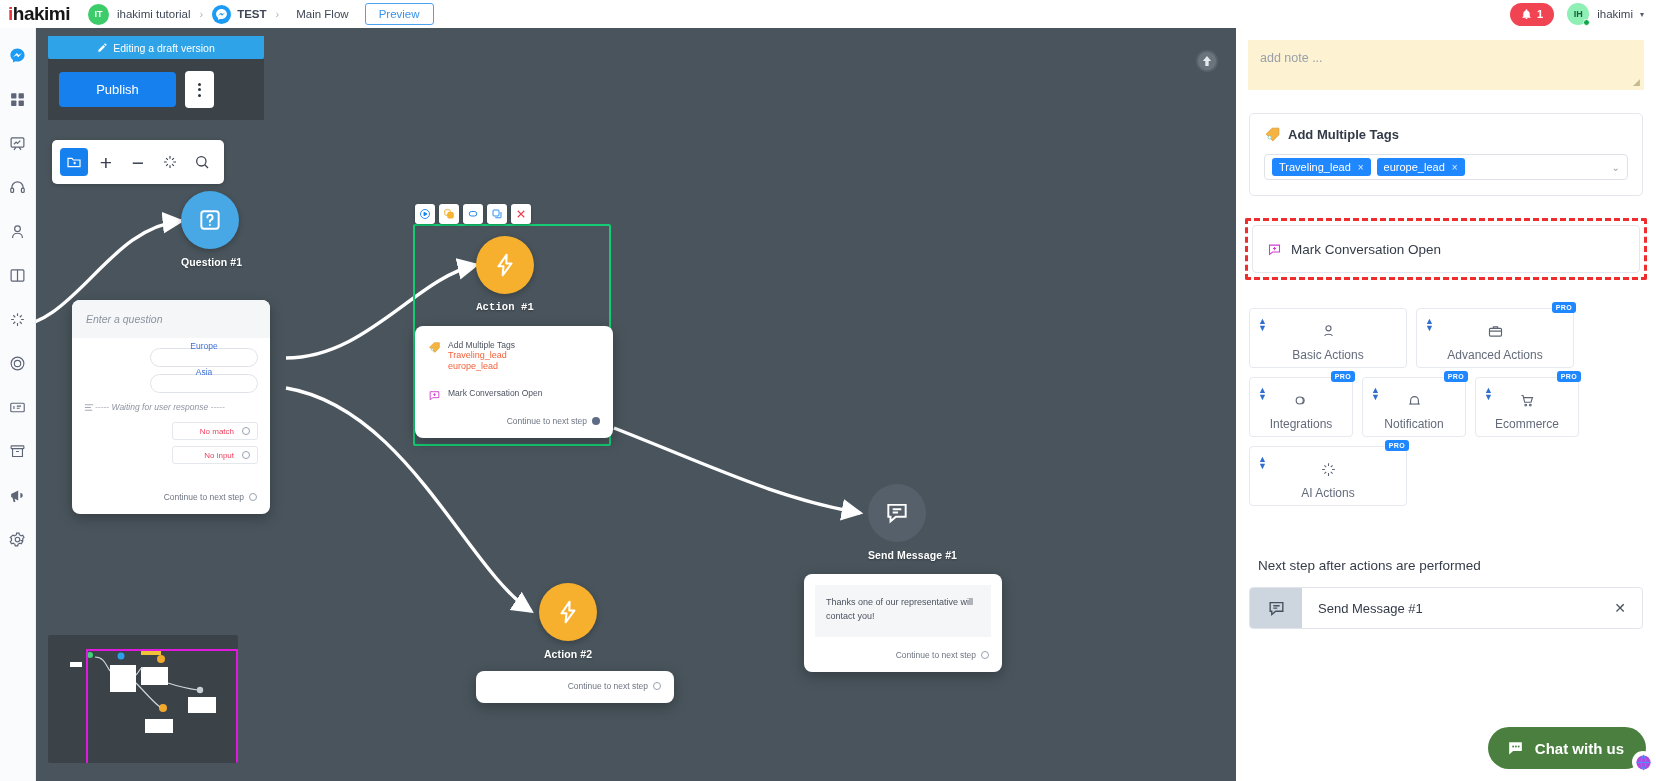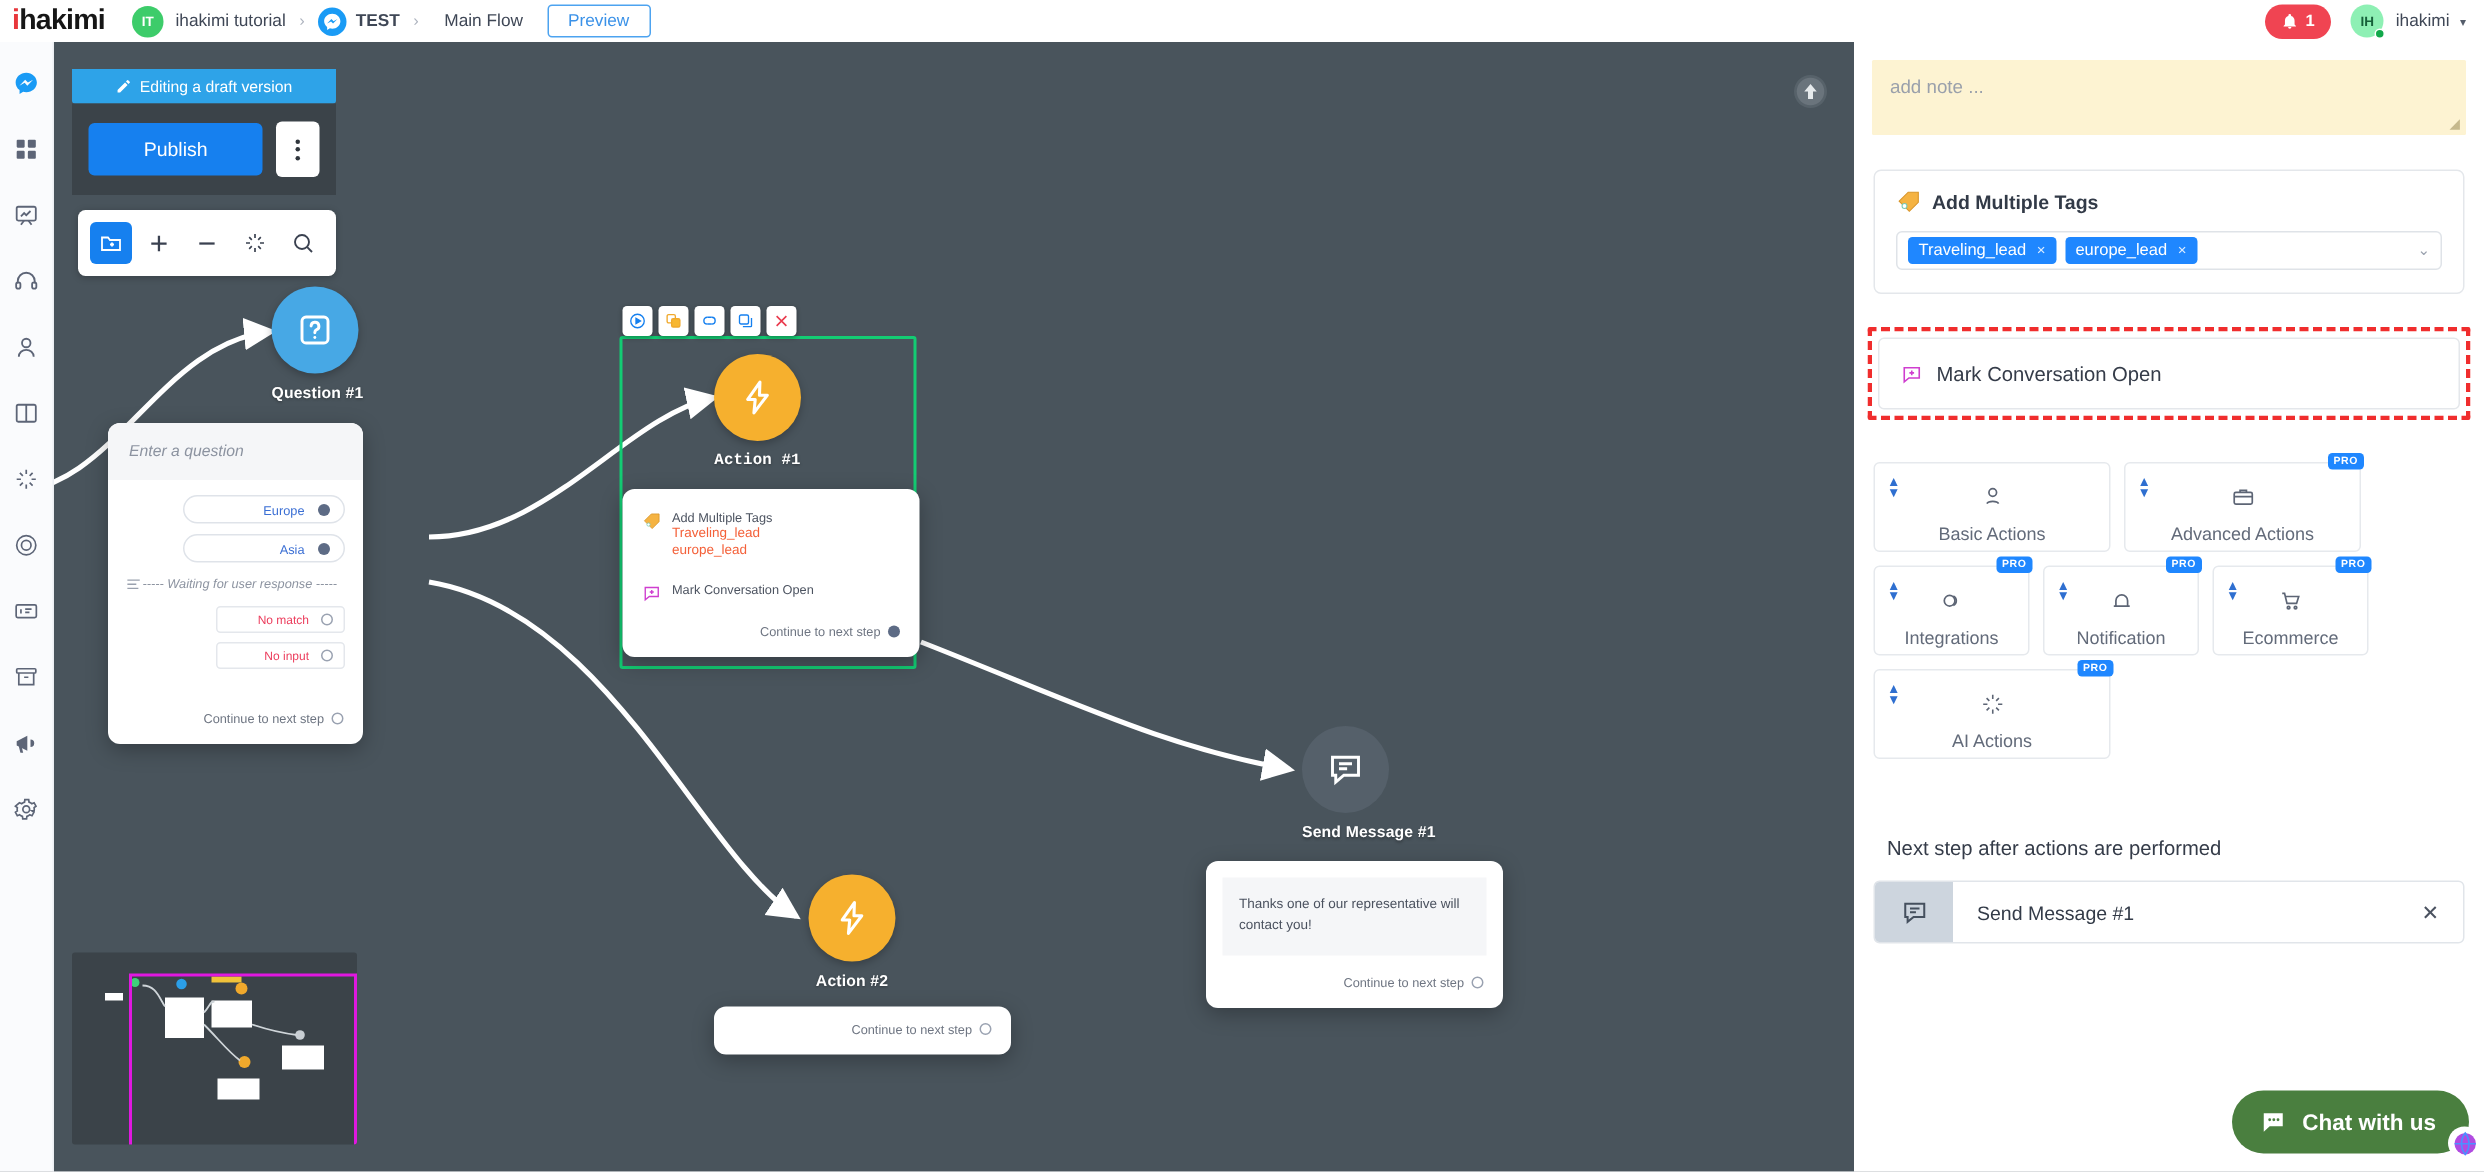--- a/index.html
+++ b/index.html
@@ -71,21 +71,21 @@
   .rail-item.msgr { color: #1a9bf5; }
 
   
   .canvas {
     position: absolute; top: 28px; left: 36px; width: 1200px; height: 753px;
     background: #49545c; overflow: hidden;
   }
   .canvas-svg { position: absolute; top: 0; left: 0; width: 1200px; height: 753px; }
 
   
-  .edit-panel { position: absolute; top: 18px; left: 12px; width: 176px; z-index: 12; }
+  .edit-panel { position: absolute; top: 8px; left: 12px; width: 216px; z-index: 12; }
   .edit-bar {
     background: #2ea3e8; color: #fff; font-size: 10.5px; height: 23px;
     display: flex; align-items: center; justify-content: center; gap: 5px;
     border-radius: 0 0 2px 2px;
   }
   .edit-bar svg { width: 11px; height: 11px; }
   .pub-wrap {
     background: #3b4349; padding: 12px 11px; display: flex; gap: 9px; align-items: center;
   }
   .pub-btn {
@@ -136,21 +136,21 @@
   }
   .q-head {
     background: #f5f6f8; padding: 13px 14px; font-size: 10.5px;
     color: #8c93a0; font-style: italic;
   }
   .q-body { padding: 10px 12px 12px; }
   .opt {
     border: 1px solid #dfe3e9; border-radius: 14px; height: 19px;
     display: flex; align-items: center; justify-content: flex-end;
     padding: 6px 9px; margin: 0 0 7px auto; width: 108px; font-size: 8.5px;
-    color: #3b6fd4; gap: 9px;
+    color: #3b6fd4; gap: 9px; flex-direction: column;
   }
   .opt .knob { width: 8px; height: 8px; border-radius: 50%; background: #5d6b85; }
   .waiting {
     display: flex; align-items: center; gap: 0; font-size: 8.5px;
     color: #8d94a1; font-style: italic; margin: 9px 0 10px;
   }
   .waiting svg { width: 11px; height: 9px; flex: none; }
   .nomatch {
     border: 1px solid #e4e7ec; border-radius: 3px; height: 18px;
     display: flex; align-items: center; justify-content: flex-end;
@@ -466,21 +466,21 @@
       <div class="bubble bub-q">
         <svg viewBox="0 0 24 24" fill="none" stroke="#fff" stroke-width="1.8">
             <rect x="4" y="4" width="16" height="16" rx="2.5"></rect>
             <path d="M9.6 9.6a2.4 2.4 0 1 1 3.2 2.3c-.6.3-.9.8-.9 1.5v.3" stroke-linecap="round"></path>
             <circle cx="11.9" cy="16.6" r=".9" fill="#fff" stroke="none"></circle>
           </svg>
       </div>
       <div class="node-label">Question #1</div>
     </div>
 
-    <div class="card" style="left:36px; top:254px; width:170px;">
+    <div class="card" style="left:36px; top:272px; width:198px;">
       <div class="q-head">Enter a question</div>
       <div class="q-body">
         <div class="opt">
           <span>Europe</span>
             <i class="knob"></i>
         </div>
         <div class="opt">
           <span>Asia</span>
             <i class="knob"></i>
         </div>

